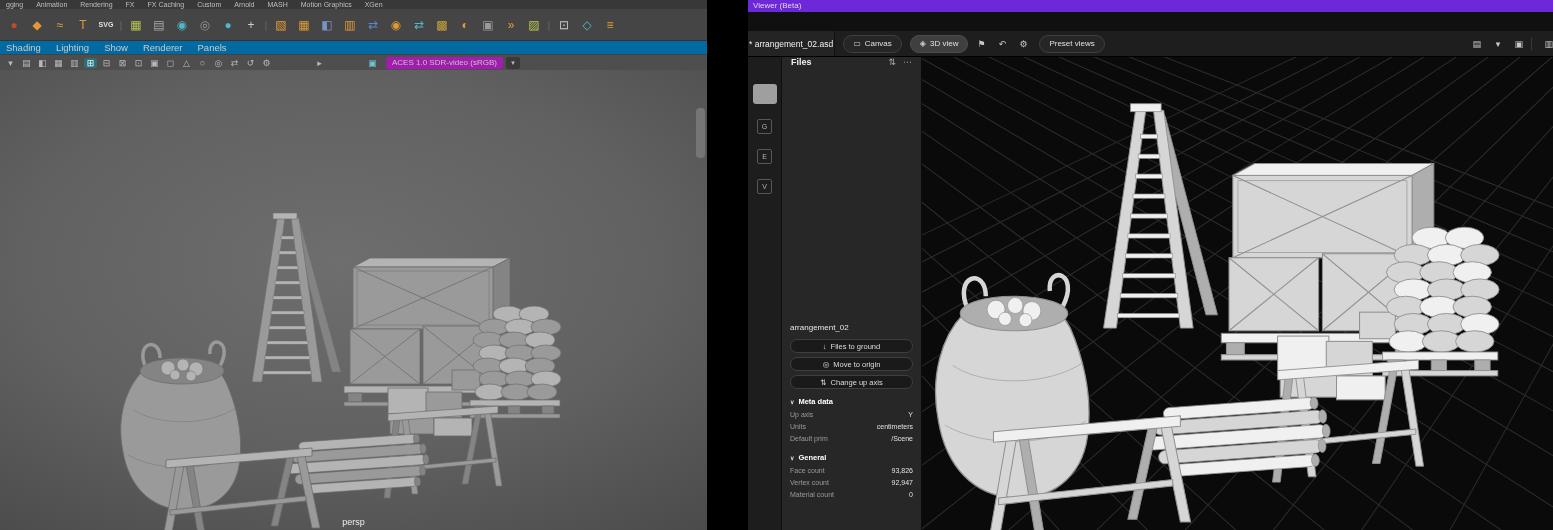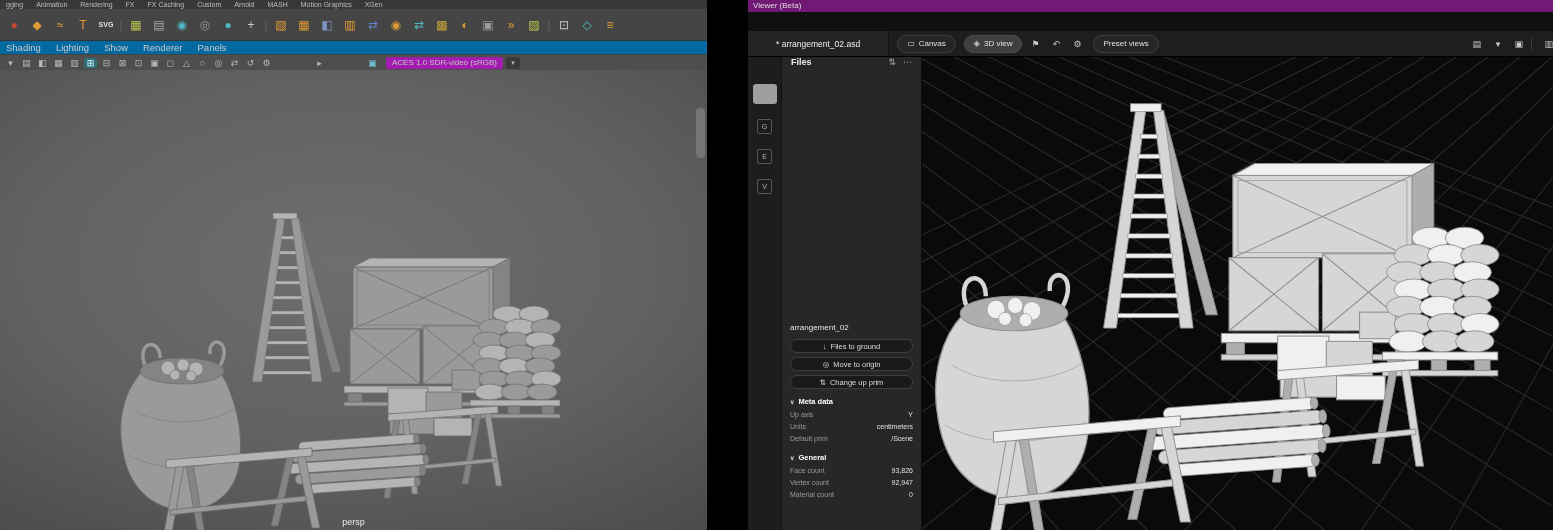--- a/index.html
+++ b/index.html
@@ -26,24 +26,24 @@
   .vp-field{background:#262626;color:#ccc;font-size:8px;width:28px;height:11px;line-height:11px;text-align:right;padding:0 3px;border-radius:1px;flex:none;margin-top:32px;}
   .vp-dropdown{background:#a21caf;color:#c5c5c5;font-size:8px;height:12px;line-height:12px;padding:0 6px;display:flex;gap:5px;align-items:center;border-radius:2px;margin-left:4px;flex:none;}
   .vp-chevbox{background:#3a3a3a;color:#bbb;font-size:7px;width:14px;height:12px;line-height:12px;text-align:center;border-radius:2px;flex:none;}
   .maya-viewport{flex:1;position:relative;overflow:hidden;
     background:radial-gradient(ellipse 90% 80% at 48% 42%, #6e6e6e 0%, #616161 50%, #474747 100%);}
   .mscene{position:absolute;left:0;top:0;}
   .persp-label{position:absolute;bottom:3px;left:50%;transform:translateX(-50%);color:#ececec;font-size:9px;}
   .maya-scroll{position:absolute;right:2px;top:38px;width:9px;height:50px;background:#7a7a7a;border-radius:4px;opacity:.85;}
   
   .viewer{position:absolute;left:748px;top:0;width:805px;height:530px;background:#141414;display:flex;flex-direction:column;}
-  .v-titlebar{height:12px;background:#701a75;color:#dedede;font-size:8px;line-height:12px;padding-left:5px;flex:none;}
+  .v-titlebar{height:12px;background:#6d28d9;color:#dedede;font-size:8px;line-height:12px;padding-left:5px;flex:none;}
   .v-gap{height:19px;background:#101010;flex:none;}
   .v-tabbar{height:25px;background:#1e1e1e;display:flex;align-items:center;color:#ddd;font-size:8.5px;border-bottom:1px solid #000;flex:none;overflow:hidden;}
-  .v-tab{padding:0 28px;height:100%;display:flex;align-items:center;background:#242424;border-right:1px solid #111;color:#f0f0f0;white-space:nowrap;}
+  .v-tab{padding:0 1px;height:100%;display:flex;align-items:center;background:#242424;border-right:1px solid #111;color:#f0f0f0;white-space:nowrap;}
   .pill{display:flex;align-items:center;gap:4px;height:16px;padding:0 9px;border:1px solid #3e3e3e;border-radius:9px;background:#262626;color:#e0e0e0;font-size:8px;margin-left:8px;white-space:nowrap;flex:none;}
   .pill.active{background:#3f3f3f;border-color:#4d4d4d;}
   .p-icon{font-size:8px;color:#cfcfcf;}
   .iconbtn{width:16px;text-align:center;color:#c9c9c9;font-size:9px;margin-left:5px;flex:none;}
   .tab-right{margin-left:auto;display:flex;align-items:center;padding-right:2px;}
   .vdiv{width:1px;height:12px;background:#3a3a3a;margin:0 4px;}
   .iconbtn.cut{margin-right:-6px;}
   .v-content{flex:1;display:flex;min-height:0;}
   .v-rail{width:33px;background:#1d1d1d;border-right:1px solid #0f0f0f;display:flex;flex-direction:column;align-items:center;flex:none;}
   .rail-sel{width:24px;height:20px;background:#9f9f9f;border-radius:3px;margin-top:27px;}
@@ -335,21 +335,21 @@
         <button class="act-btn">
           <span>↓</span>
           <span>Files to ground</span>
         </button>
         <button class="act-btn">
           <span>◎</span>
           <span>Move to origin</span>
         </button>
         <button class="act-btn">
           <span>⇅</span>
-          <span>Change up prim</span>
+          <span>Change up axis</span>
         </button>
         <div>
             <div class="section">
               <div class="sec-head">
                 <span class="chev">∨</span>
                 <span>Meta data</span>
               </div>
               <div class="prow">
                 <span class="l">Up axis</span>
                 <span class="v">Y</span>

